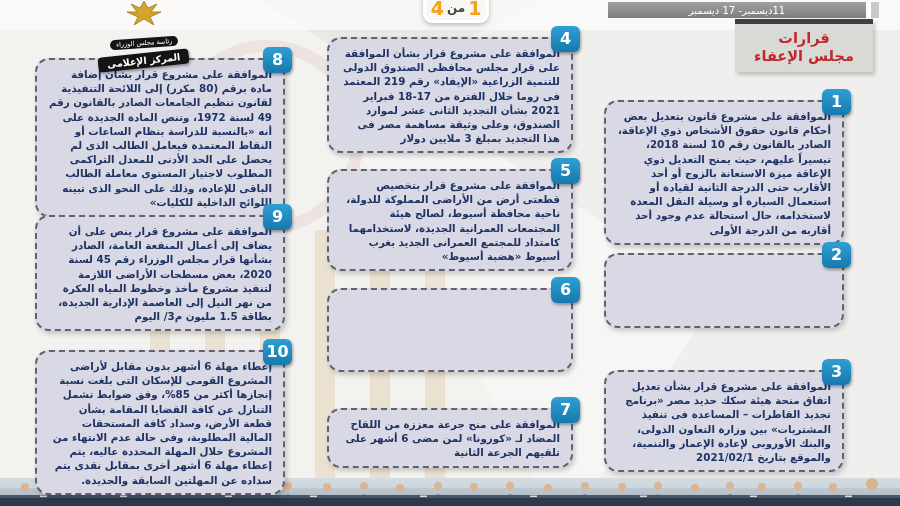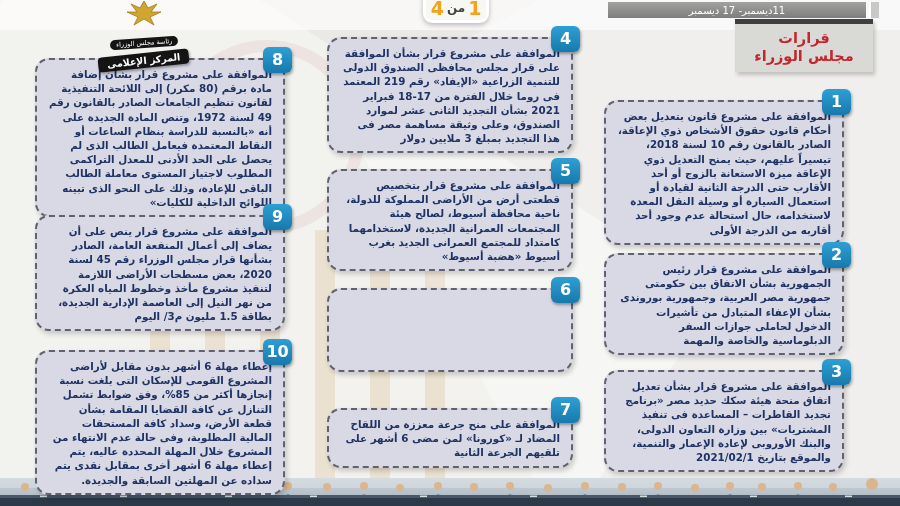--- a/index.html
+++ b/index.html
@@ -88,31 +88,30 @@
     <span class="pi-of">من</span>
     <span class="pi-num">4</span>
   </div>
 
   <div id="date-bar">11ديسمبر- 17 ديسمبر</div>
   <div id="date-bar-end"></div>
   <div id="title-block">
     <div class="title-topbar"></div>
     <div class="title-body">
       <span>قرارات</span><br>
-      <span>مجلس الوزراء</span>
+      <span>مجلس الإعفاء</span>
     </div>
   </div>
 
   <div class="dbox" id="box1">
     <div class="badge">1</div>
     <span>الموافقة على مشروع قانون بتعديل بعض أحكام قانون حقوق الأشخاص ذوي الإعاقة، الصادر بالقانون رقم 10 لسنة 2018، تيسيراً عليهم، حيث يمنح التعديل ذوي الإعاقة ميزة الاستعانة بالزوج أو أحد الأقارب حتى الدرجة الثانية لقيادة أو استعمال السيارة أو وسيلة النقل المعدة لاستخدامه، حال استحالة عدم وجود أحد أقاربه من الدرجة الأولى</span>
   </div>
   <div class="dbox" id="box2">
     <div class="badge">2</div>
-    <span>الموافقة على مشروع قرار رئيس الجمهورية بشأن الاتفاق بين حكومتى جمهورية مصر العربية، وجمهورية بوروندى بشأن الإعفاء المتبادل من تأشيرات الدخول لحاملى جوازات السفر الدبلوماسية والخاصة والمهمة</span>
   </div>
   <div class="dbox" id="box3">
     <div class="badge">3</div>
     <span>الموافقة على مشروع قرار بشأن تعديل اتفاق منحة هيئة سكك حديد مصر «برنامج تجديد القاطرات – المساعدة فى تنفيذ المشتريات» بين وزارة التعاون الدولى، والبنك الأوروبى لإعادة الإعمار والتنمية، والموقع بتاريخ 2021/02/1</span>
   </div>
 
   <div class="dbox" id="box4">
     <div class="badge">4</div>
     <span>الموافقة على مشروع قرار بشأن الموافقة على قرار مجلس محافظى الصندوق الدولى للتنمية الزراعية «الإيفاد» رقم 219 المعتمد فى روما خلال الفترة من 17-18 فبراير 2021 بشأن التجديد الثانى عشر لموارد الصندوق، وعلى وثيقة مساهمة مصر فى هذا التجديد بمبلغ 3 ملايين دولار</span>
   </div>

